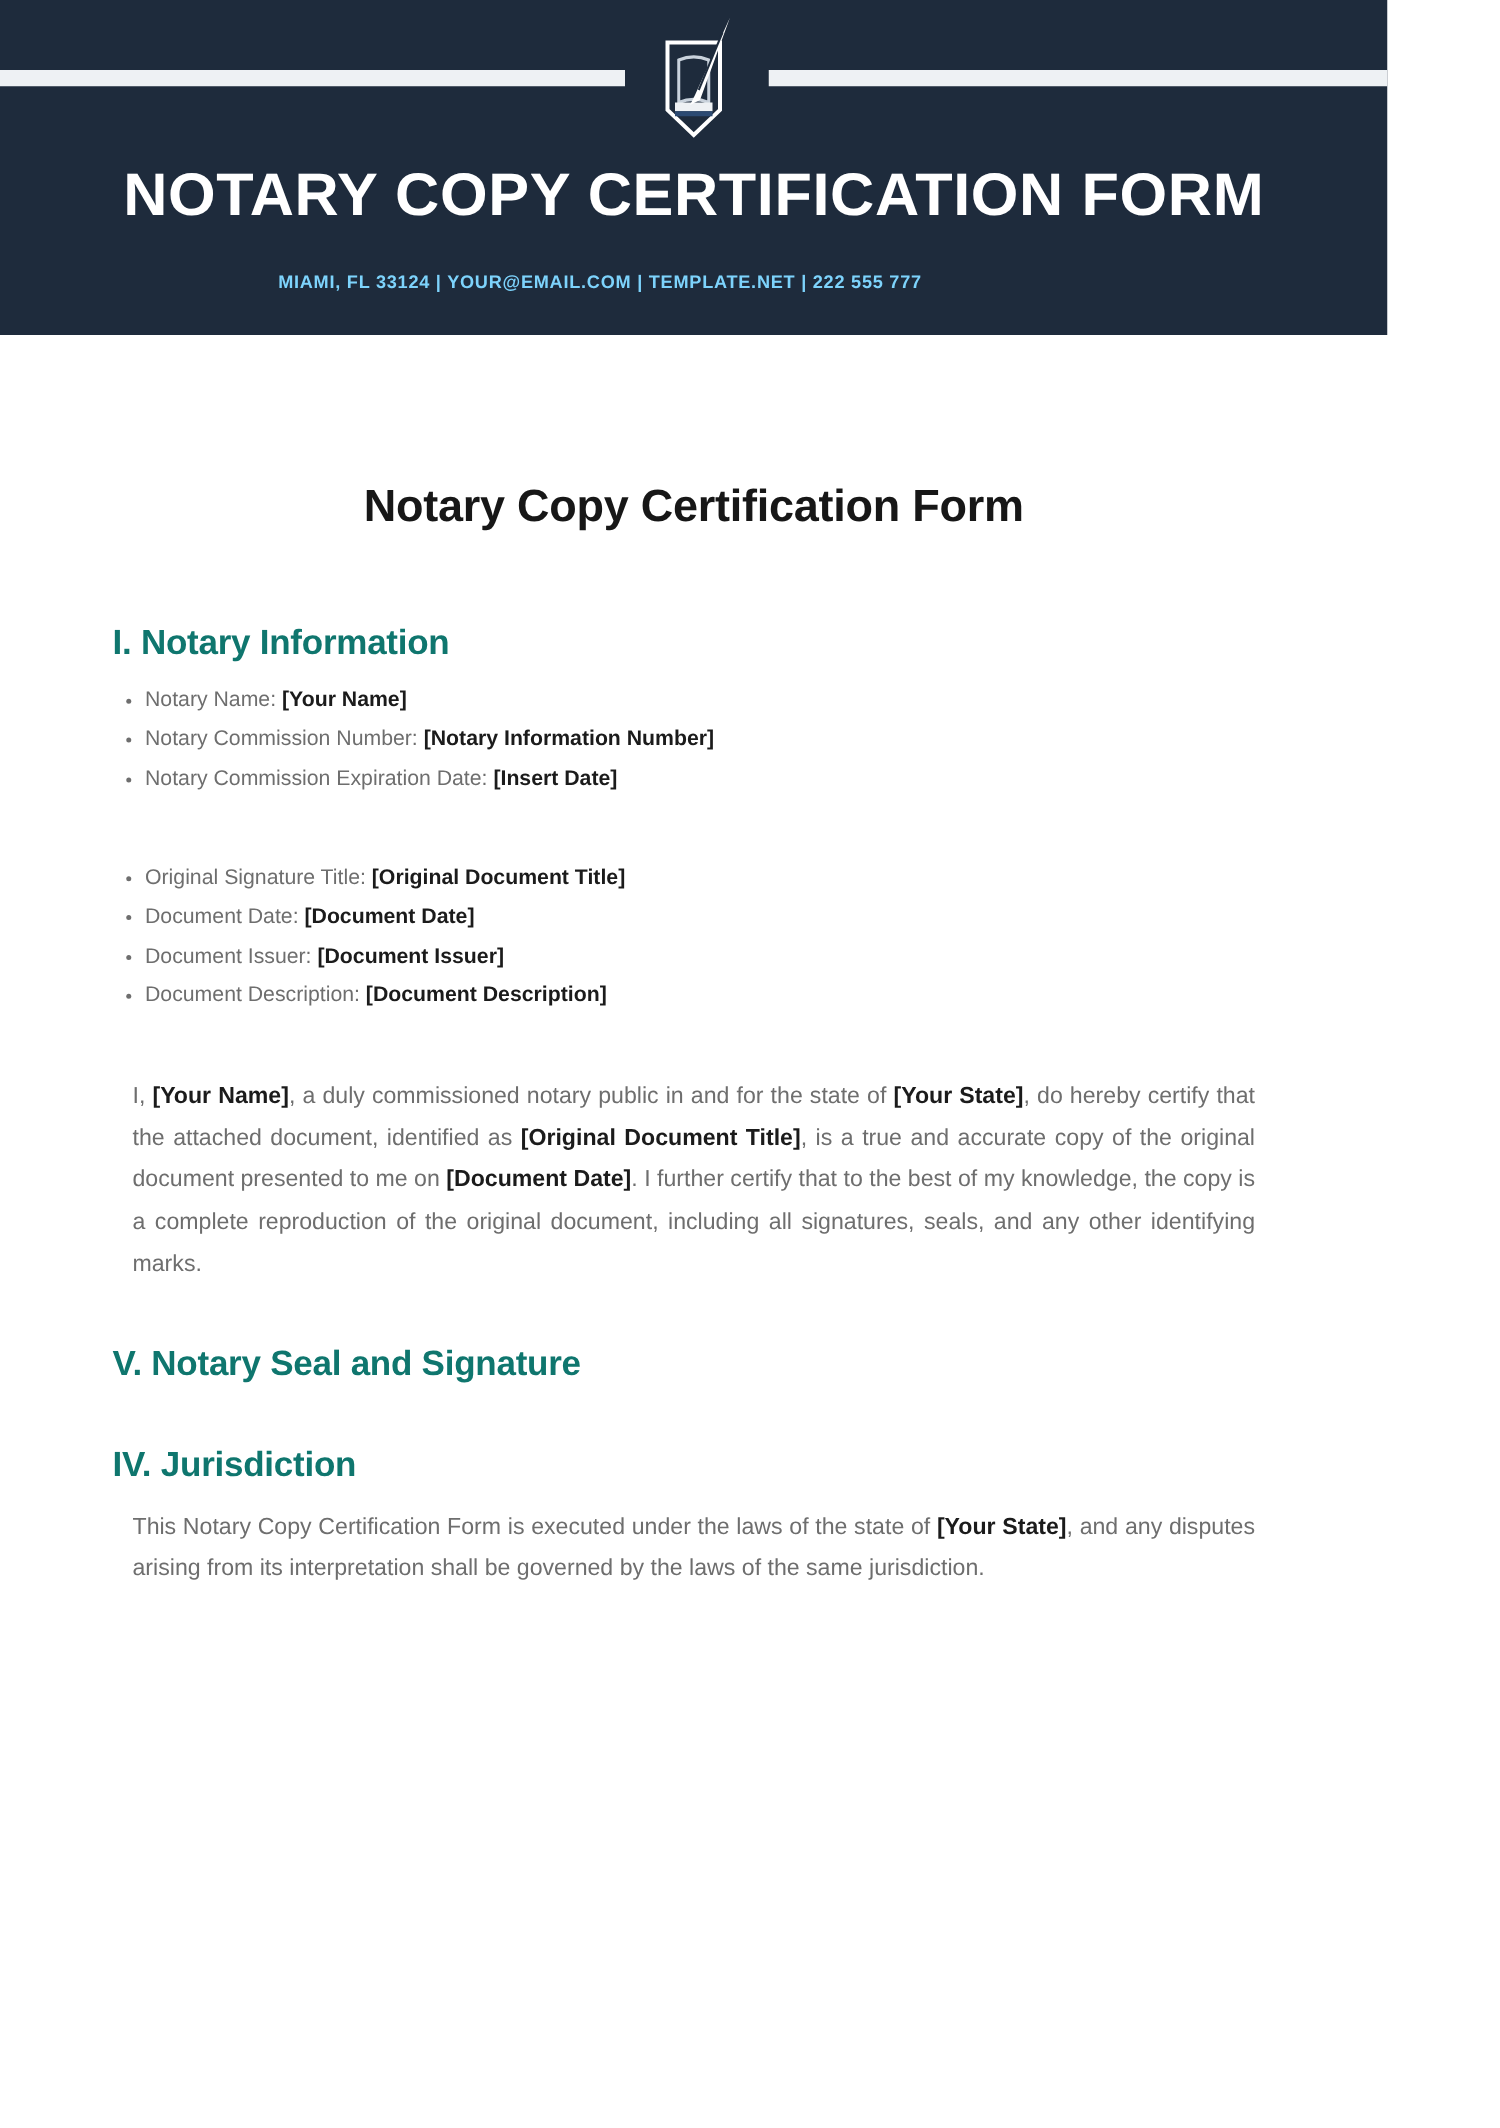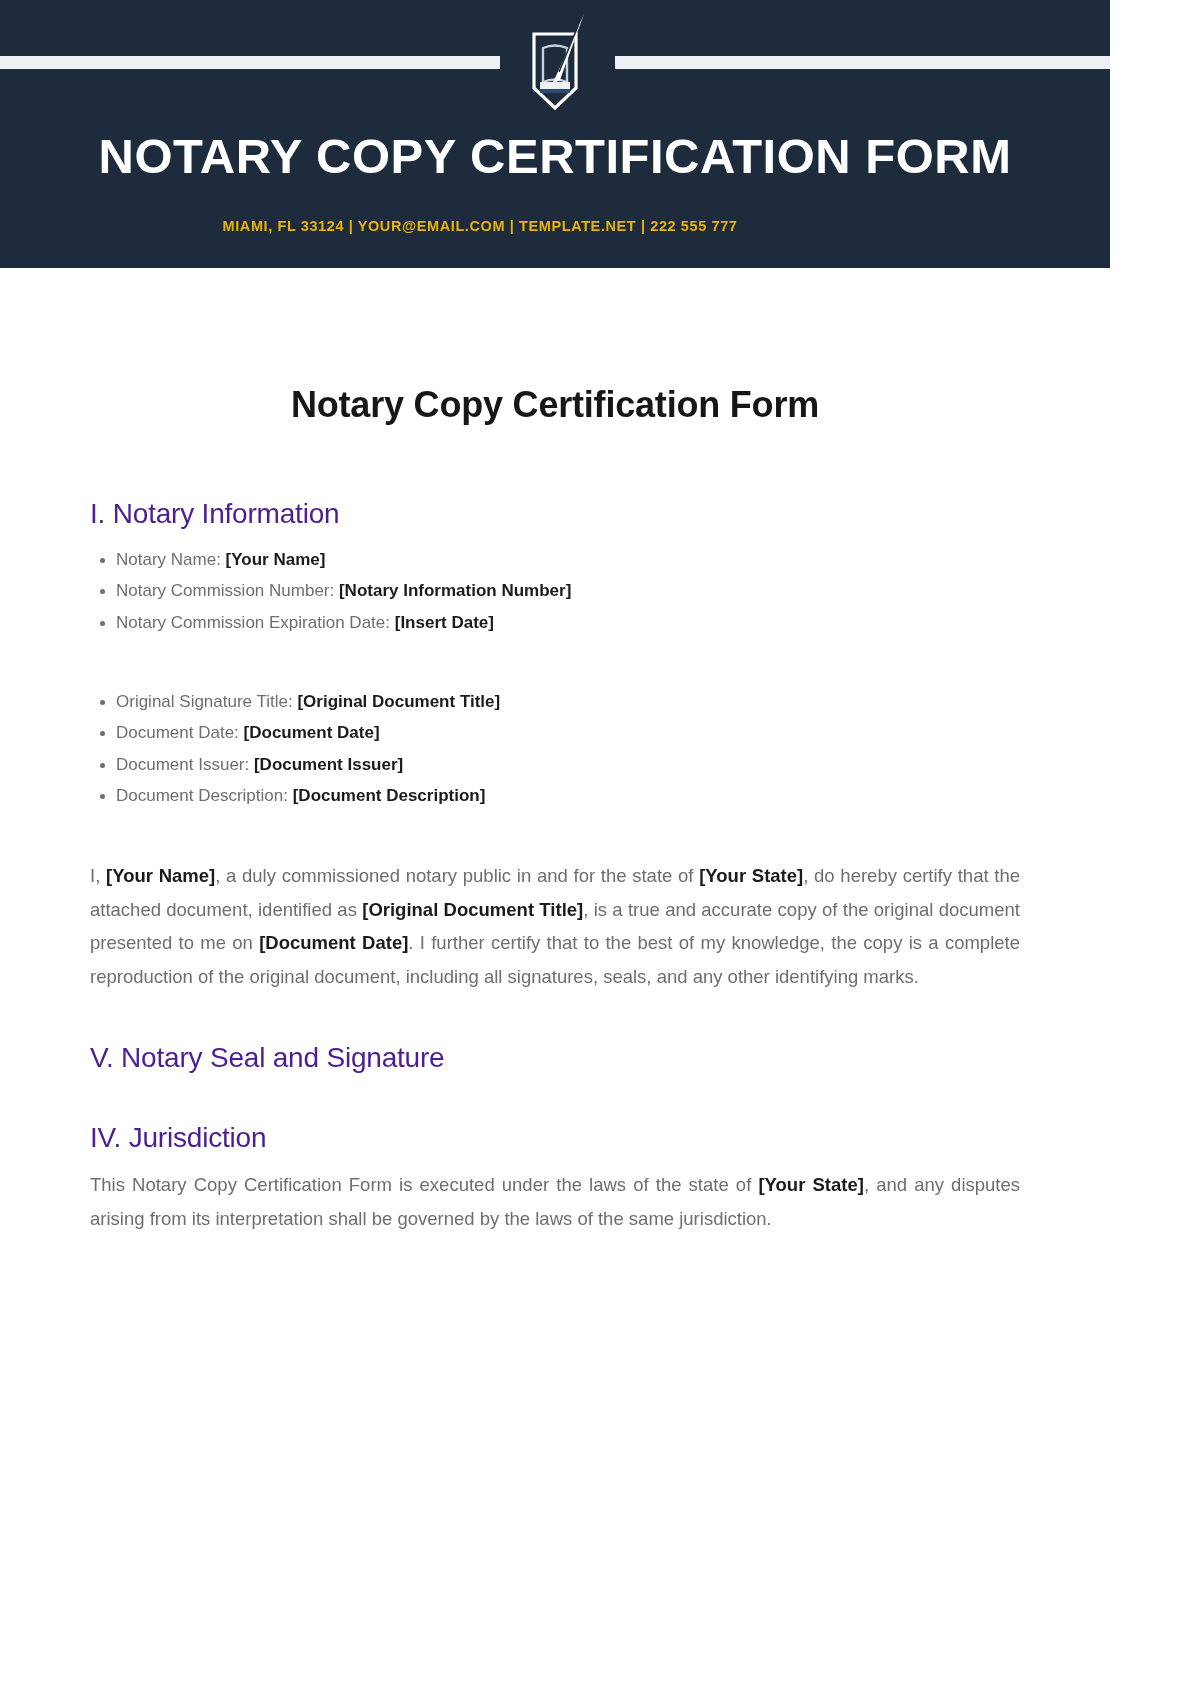--- a/index.html
+++ b/index.html
@@ -39,21 +39,21 @@
     font-size:48px;
     font-weight:bold;
     letter-spacing:0.5px;
     line-height:1.05;
     font-family:"Liberation Sans", sans-serif;
     transform:scaleX(1.02);
   }
   .hdr-contact {
     position:absolute; top:218px; left:0; width:960px;
     text-align:center;
-    color:#eab308;
+    color:#7dd3fc;
     font-size:14.5px;
     font-weight:bold;
     letter-spacing:0.6px;
     font-family:"Liberation Sans", sans-serif;
   }
 
   
   .body-area {
     position:absolute; top:268px; left:0;
     width:1110px;
@@ -67,43 +67,43 @@
     font-weight:bold;
     color:#171717;
     letter-spacing:-0.2px;
   }
 
   .content { position:absolute; top:230px; left:90px; width:930px; }
 
   h2.section {
     margin:0 0 14px 0;
     font-size:28px;
-    font-weight:normal;
-    color:#4c1d95;
+    font-weight:bold;
+    color:#0f766e;
     letter-spacing:-0.2px;
     line-height:1.15;
   }
   .sec-block { margin-bottom:48px; }
   .sec-block.tight { margin-bottom:40px; }
 
   ul.bullets {
     margin:0; padding:0 0 0 26px;
     list-style:disc;
   }
   ul.bullets li {
     font-size:17px;
     line-height:1.84;
     color:#6e6e6e;
     font-weight:400;
   }
   ul.bullets li::marker { color:#6e6e6e; font-size:15px; }
   ul.bullets li b { color:#1b1b1b; font-weight:bold; }
 
   p.para {
-    margin:0;
+    margin:16px;
     font-size:18.5px;
     line-height:1.82;
     color:#6e6e6e;
     text-align:justify;
     text-justify:inter-word;
   }
   p.para b { color:#1b1b1b; font-weight:bold; }
 </style>
 </head>
 <body>

